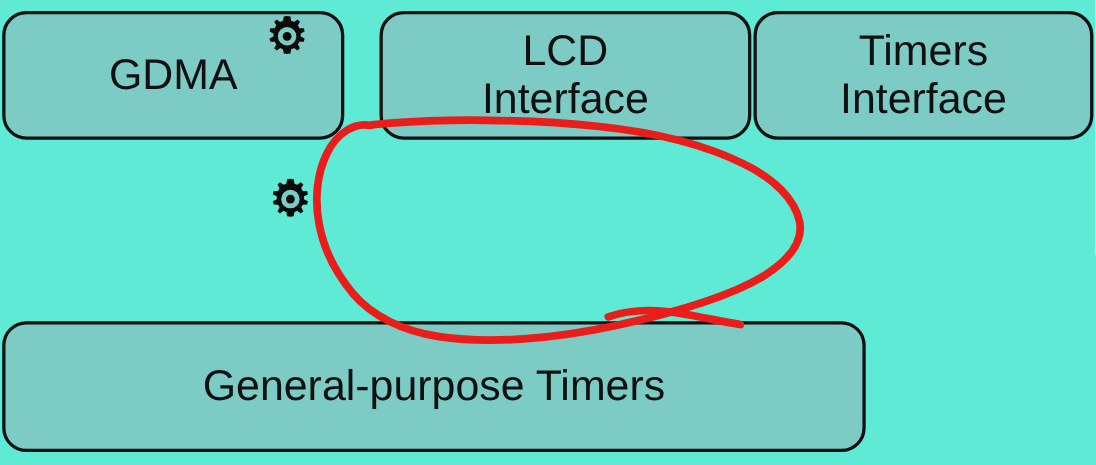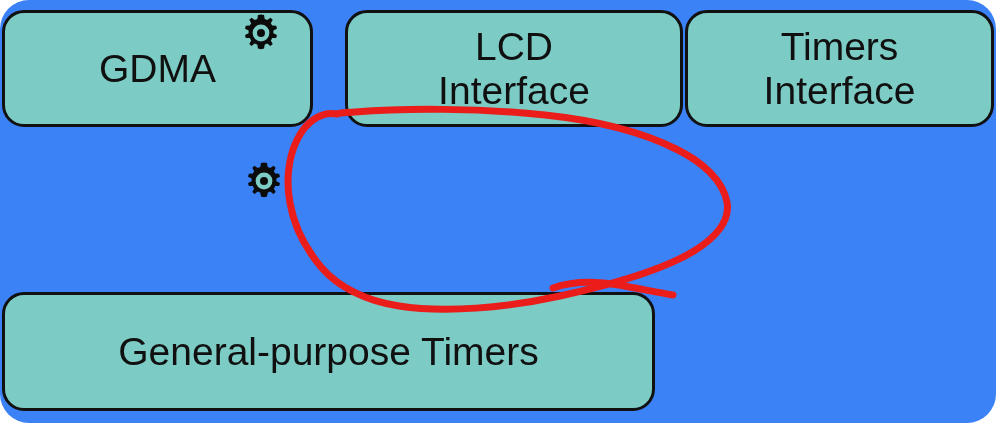--- a/index.html
+++ b/index.html
@@ -7,23 +7,22 @@
     padding: 0;
     background: #ffffff;
   }
   body {
     font-family: "Liberation Sans", sans-serif;
   }
   #canvas {
     position: relative;
     width: 996px;
     height: 423px;
-    background: #3b82f6;
+    background: #5eead4;
     overflow: hidden;
-    border-radius: 29px;
   }
 
   
   .block {
     position: absolute;
     box-sizing: border-box;
     background: #7ccbc4;
     border: 3px solid #111111;
     border-radius: 22px;
     display: flex;
@@ -39,21 +38,21 @@
     line-height: 1.12;
     letter-spacing: 0px;
     white-space: pre-line;
     padding: 0 6px;
   }
 
   
   .col-a { left: 2px;   width: 311px; }
   .col-b { left: 345px; width: 338px; }
   .col-c { left: 685px; width: 309px; }
-  .col-wide { left: 2px; width: 653px; }
+  .col-wide { left: 2px; width: 785px; }
 
   
   .row-1 { top: 10px;  height: 117px; }
   .row-2 { top: 150px; height: 119px; }
   .row-3 { top: 292px; height: 119px; }
 
   
   .gear {
     position: absolute;
     width: 42px;

